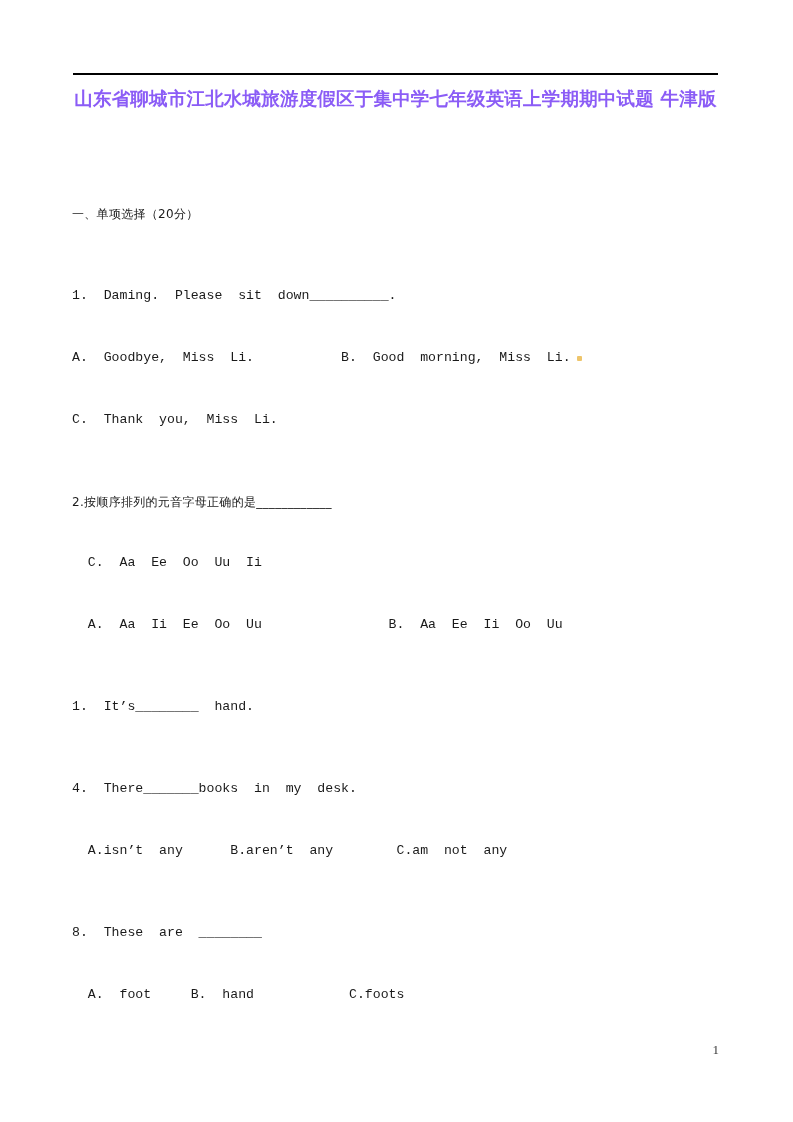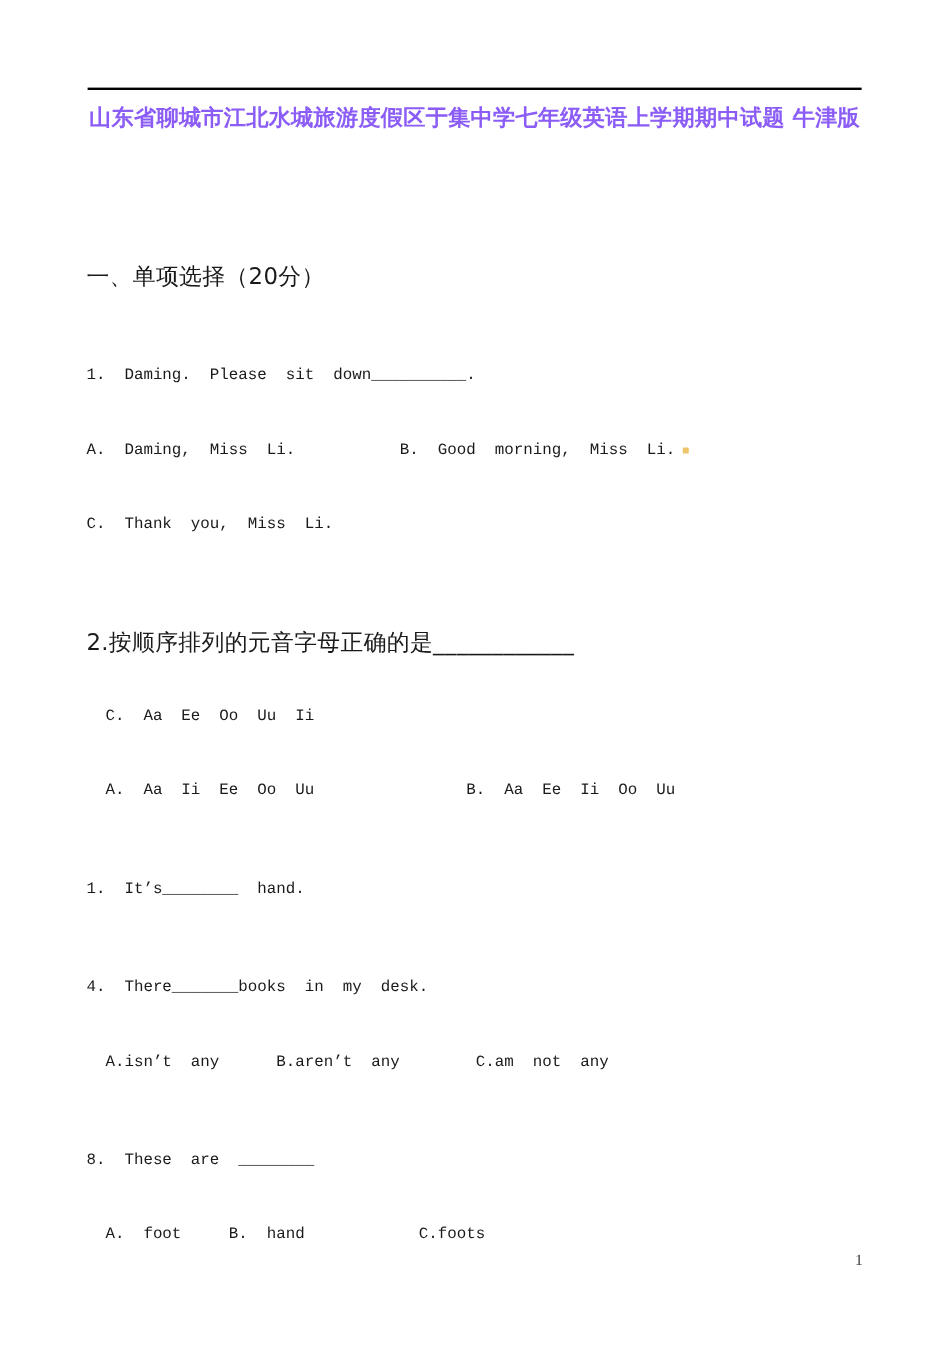--- a/index.html
+++ b/index.html
@@ -54,23 +54,22 @@
     white-space: pre-wrap;
   }
   .ln {
     display: block;
     white-space: pre;
     height: 20.55px;
   }
   
   .cjk {
     font-family: "DejaVu Sans", "Liberation Sans", sans-serif;
-    font-size: 19px;
+    font-size: 12px;
     letter-spacing: 0.3px;
-    margin-top: 17px;
   }
 
   
   .artifact {
     display: inline-block;
     width: 5px;
     height: 5px;
     background: #e8b23a;
     opacity: .75;
     border-radius: 1px;
@@ -94,21 +93,21 @@
 <div class="page">
 
   <div class="header-rule"></div>
 
   <div class="doc-title">山东省聊城市江北水城旅游度假区于集中学七年级英语上学期期中试题 牛津版</div>
 
   <div class="body-block">
     <span class="ln cjk">一、单项选择（20分）</span>
 
     <span class="ln">1.  Daming.  Please  sit  down__________.</span>
-    <span class="ln"><span>A.  Daming,  Miss  Li.           B.  Good  morning,  Miss  Li.</span><span class="artifact"></span></span>
+    <span class="ln"><span>A.  Goodbye,  Miss  Li.           B.  Good  morning,  Miss  Li.</span><span class="artifact"></span></span>
     <span class="ln">C.  Thank  you,  Miss  Li.</span>
 
     <span class="ln cjk">2.按顺序排列的元音字母正确的是____________</span>
     <span class="ln">  C.  Aa  Ee  Oo  Uu  Ii</span>
     <span class="ln">  A.  Aa  Ii  Ee  Oo  Uu                B.  Aa  Ee  Ii  Oo  Uu</span>
 
     <span class="ln">1.  It’s________  hand.</span>
 
     <span class="ln">4.  There_______books  in  my  desk.</span>
     <span class="ln">  A.isn’t  any      B.aren’t  any        C.am  not  any</span>

